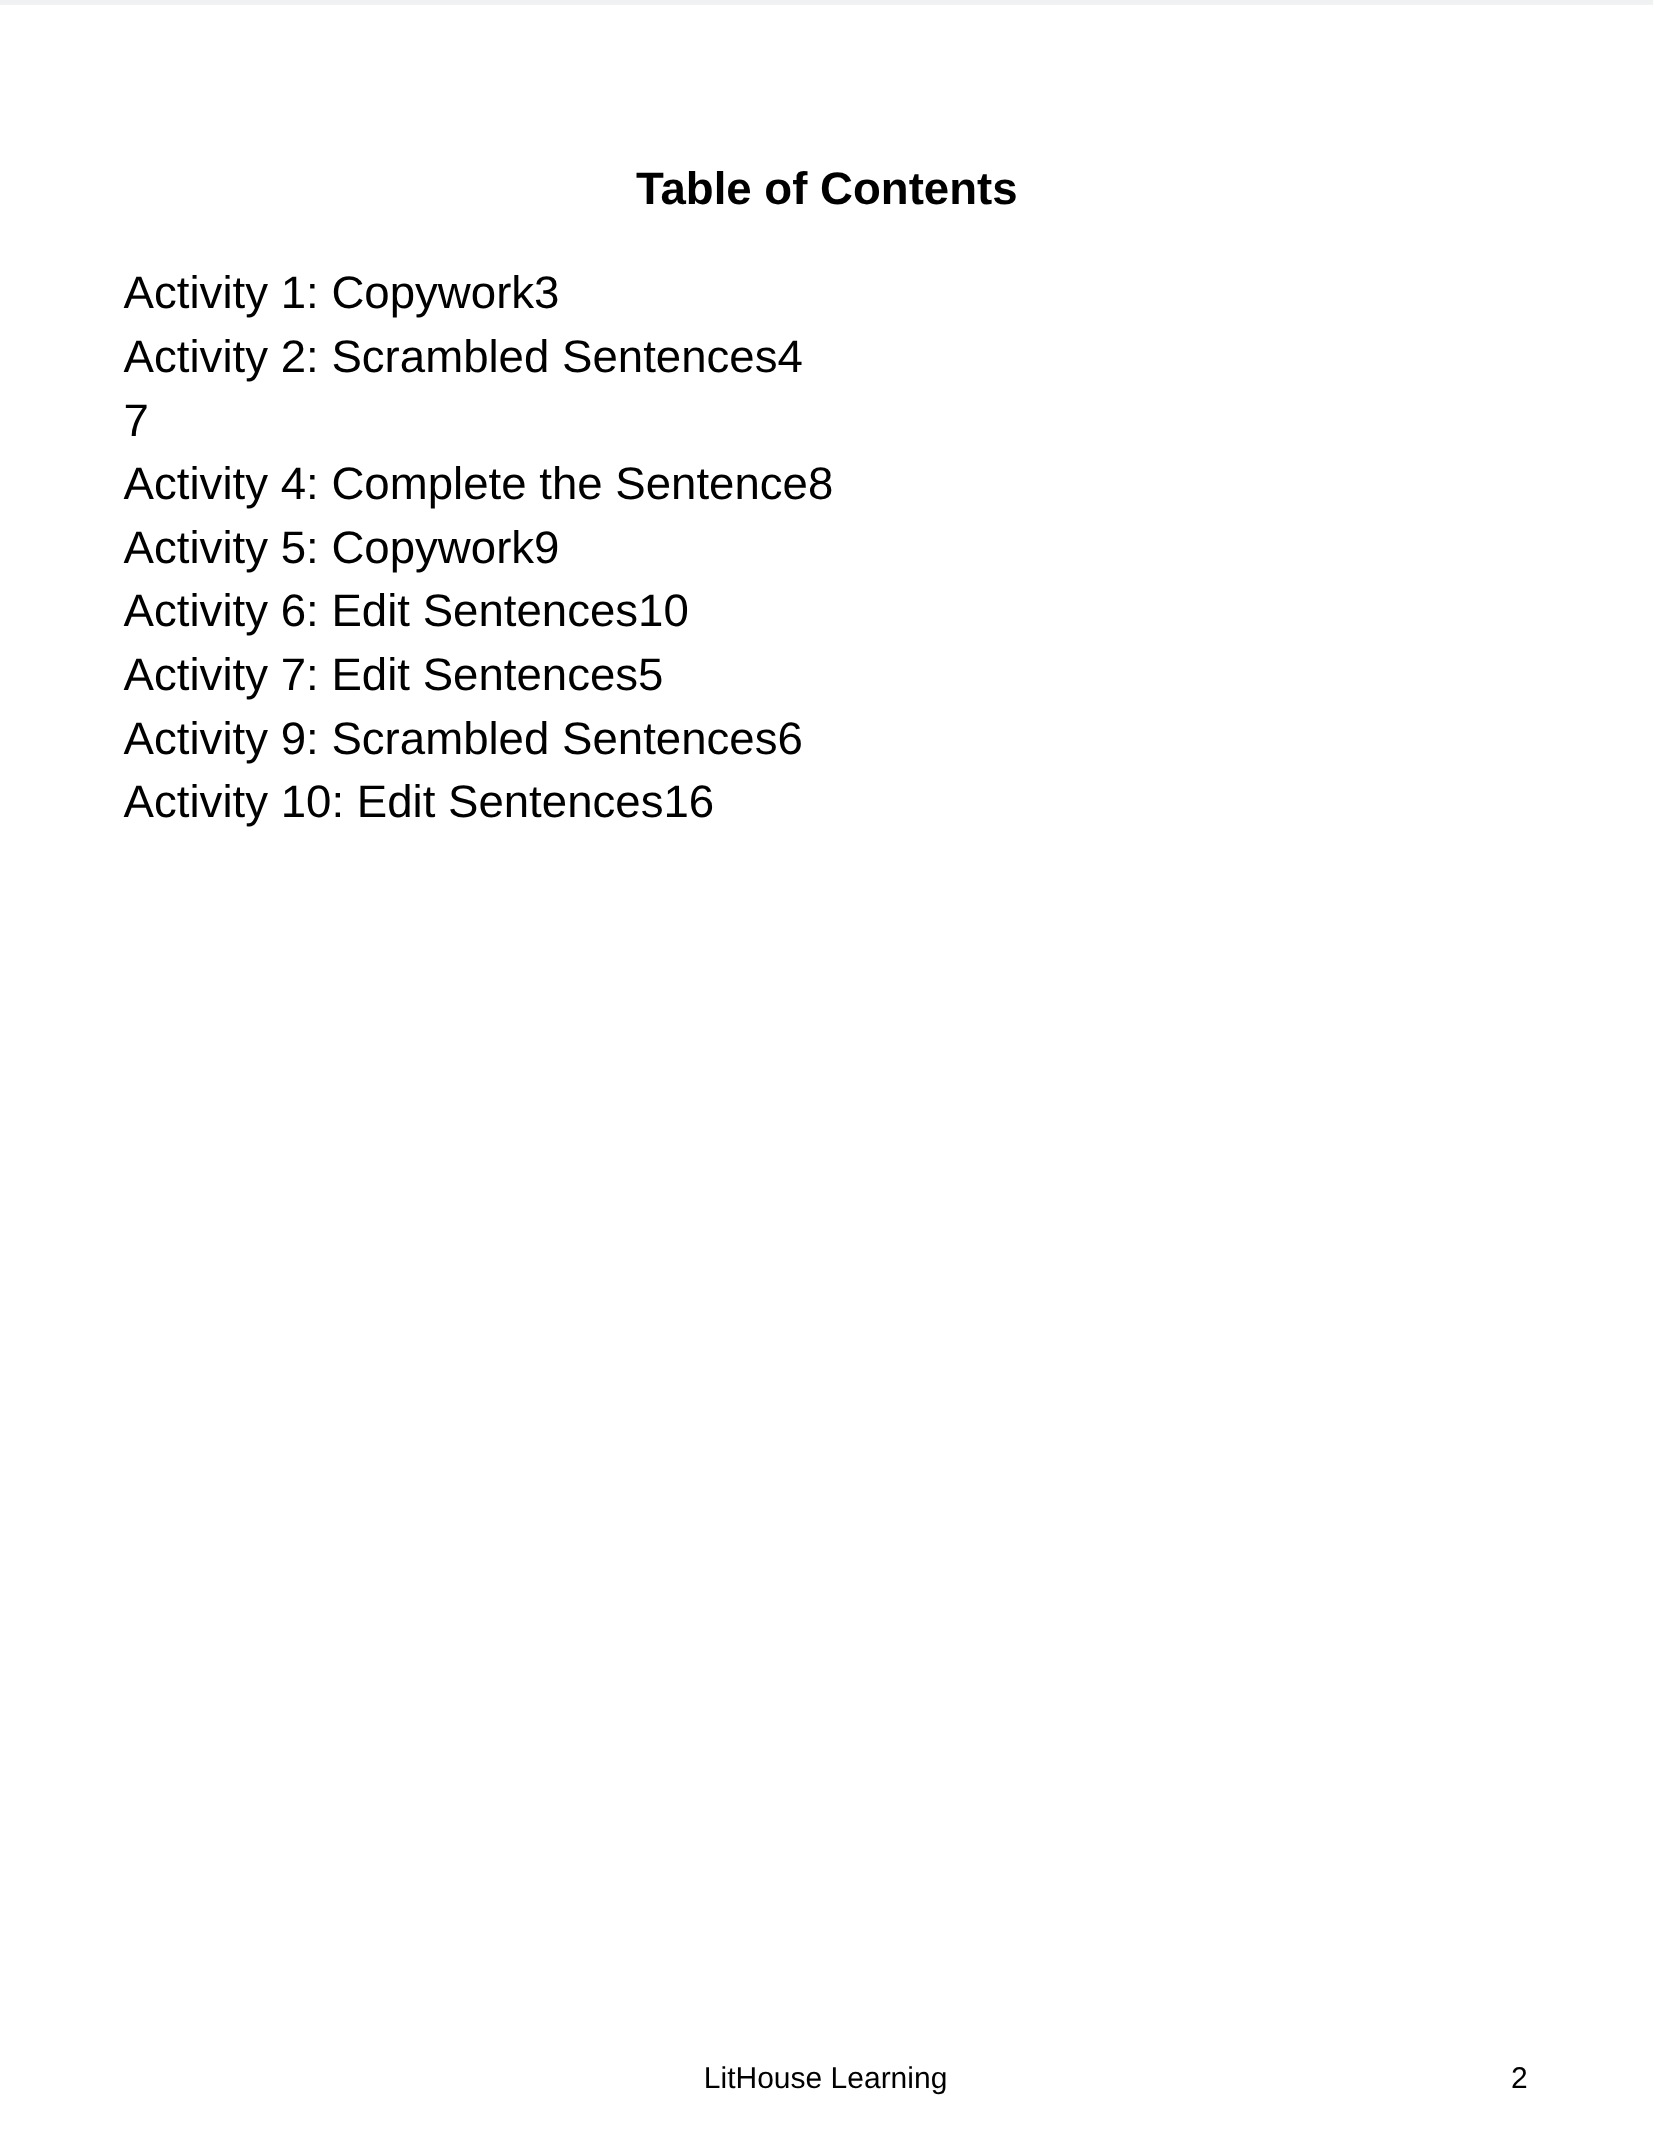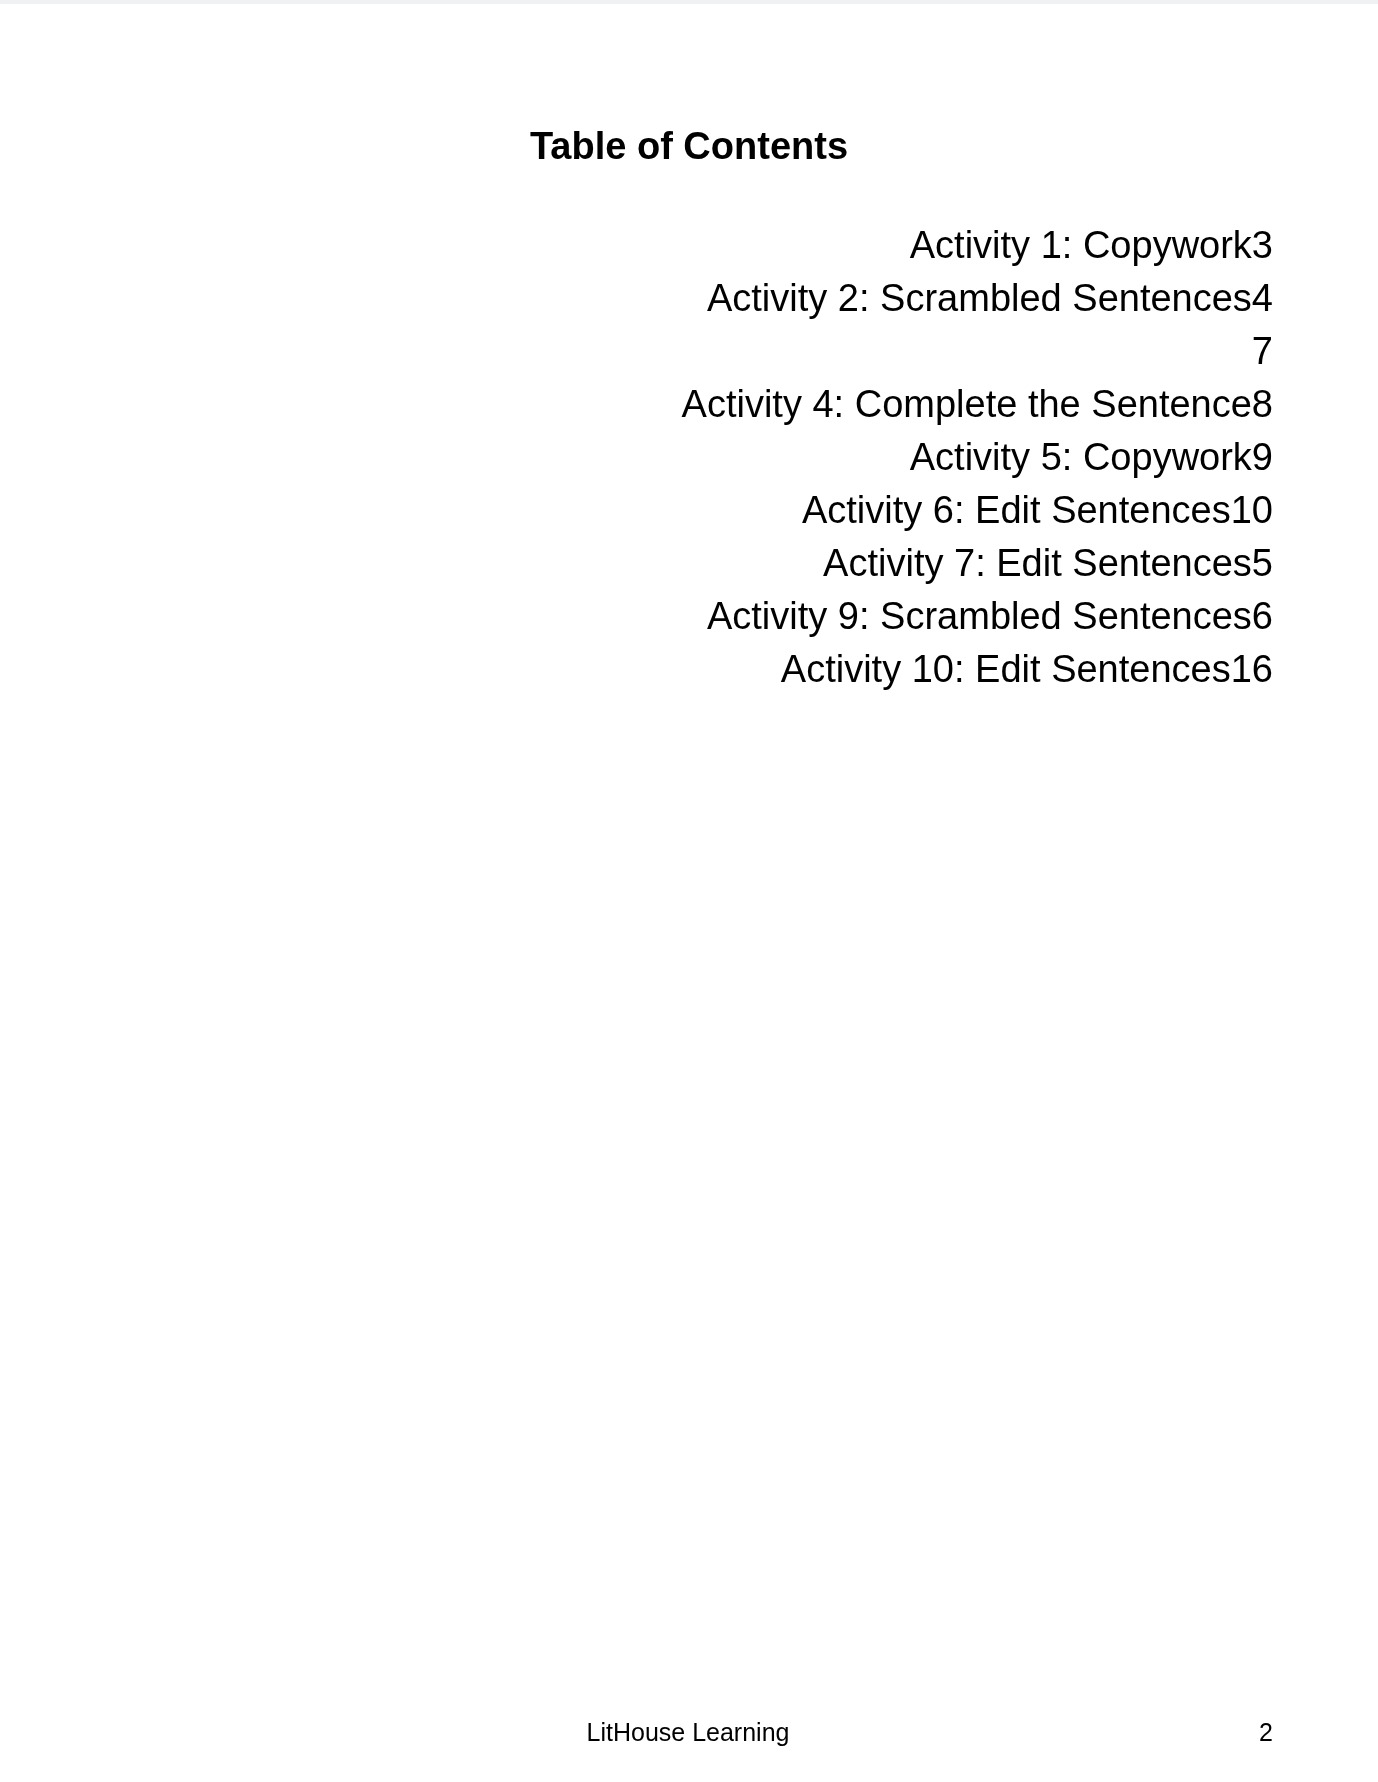--- a/index.html
+++ b/index.html
@@ -22,36 +22,36 @@
     left: 0;
     width: 100%;
     height: 4px;
     background: #f0f1f2;
   }
   .toc-title {
     position: absolute;
     top: 124px;
     left: 0;
     right: 0;
-    margin: 0;
+    margin: 12px;
     text-align: center;
     font-size: 38px;
     line-height: 44px;
     font-weight: 700;
     letter-spacing: 0;
   }
   .toc {
     position: absolute;
     top: 219px;
     left: 103px;
     width: 1170px;
   }
   .toc-row {
     display: flex;
-    justify-content: flex-end;
+    justify-content: flex-start;
     align-items: baseline;
     height: 53px;
     line-height: 53px;
     font-size: 38px;
   }
   .toc-label {
     white-space: nowrap;
   }
   .toc-page {
     white-space: nowrap;

